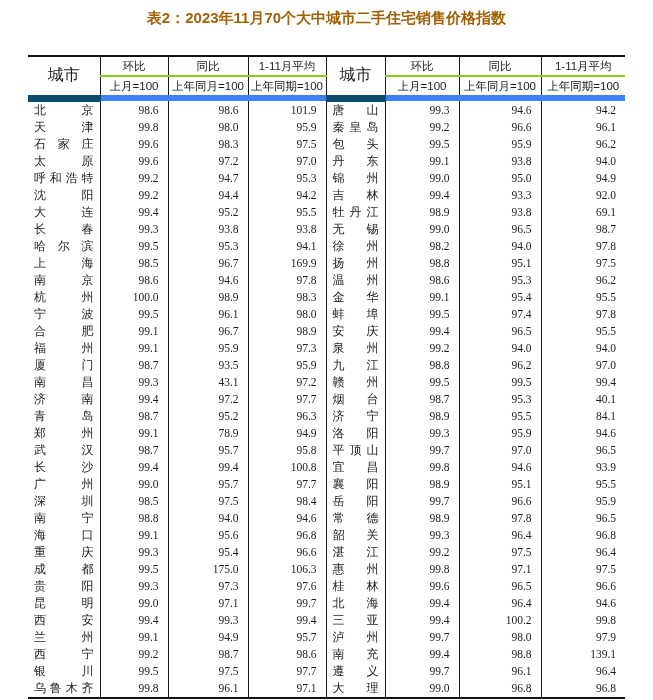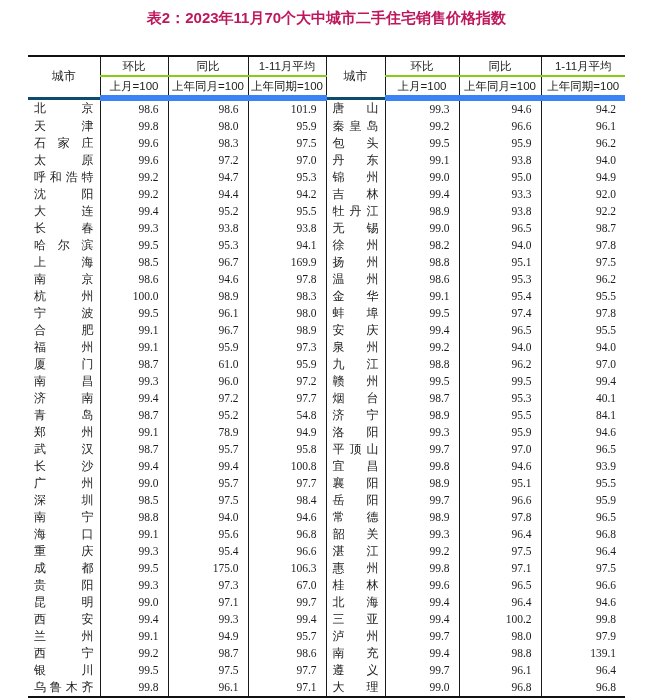--- a/index.html
+++ b/index.html
@@ -14,21 +14,21 @@
     height: 700px;
     background: #ffffff;
     overflow: hidden;
   }
   .page-title {
     margin: 0;
     padding-top: 9px;
     text-align: center;
     font-size: 15px;
     font-weight: bold;
-    color: #be185d;
+    color: #a16207;
     font-family: "Liberation Sans", sans-serif;
   }
   table.index-table {
     width: 597px;
     margin: 27px auto 0 auto;
     border-collapse: collapse;
     table-layout: fixed;
     border-top: 2px solid #111111;
     border-bottom: 2px solid #111111;
   }
@@ -44,22 +44,22 @@
   }
   .index-table thead th {
     font-weight: normal;
     font-family: "Liberation Sans", sans-serif;
     font-size: 11.5px;
     height: 18px;
     text-align: center;
     vertical-align: middle;
   }
   .index-table thead th.city-head {
-    border-bottom: 3px solid #0c4a6e;
-    font-size: 12px;
+    border-bottom: 7px solid #0c4a6e;
+    font-size: 16px;
   }
   .index-table thead th.col-label {
     border-bottom: 2px solid #84cc16;
   }
   .index-table thead th.col-sub {
     border-bottom: 6px solid #3b82f6;
   }
   .index-table tbody td {
     height: 16.8px;
     font-family: "Liberation Serif", serif;
@@ -207,21 +207,21 @@
             <span class="city-name">大连</span>
           </td>
           <td class="num-cell">99.4</td>
           <td class="num-cell">95.2</td>
           <td class="num-cell">95.5</td>
           <td class="city-cell">
             <span class="city-name">牡丹江</span>
           </td>
           <td class="num-cell">98.9</td>
           <td class="num-cell">93.8</td>
-          <td class="num-cell">92.2</td>
+          <td class="num-cell">69.1</td>
         </tr>
         <tr>
           <td class="city-cell first-col">
             <span class="city-name">长春</span>
           </td>
           <td class="num-cell">99.3</td>
           <td class="num-cell">93.8</td>
           <td class="num-cell">93.8</td>
           <td class="city-cell">
             <span class="city-name">无锡</span>
@@ -326,35 +326,35 @@
           </td>
           <td class="num-cell">99.2</td>
           <td class="num-cell">94.0</td>
           <td class="num-cell">94.0</td>
         </tr>
         <tr>
           <td class="city-cell first-col">
             <span class="city-name">厦门</span>
           </td>
           <td class="num-cell">98.7</td>
-          <td class="num-cell">61.0</td>
+          <td class="num-cell">93.5</td>
           <td class="num-cell">95.9</td>
           <td class="city-cell">
             <span class="city-name">九江</span>
           </td>
           <td class="num-cell">98.8</td>
           <td class="num-cell">96.2</td>
           <td class="num-cell">97.0</td>
         </tr>
         <tr>
           <td class="city-cell first-col">
             <span class="city-name">南昌</span>
           </td>
           <td class="num-cell">99.3</td>
-          <td class="num-cell">96.0</td>
+          <td class="num-cell">43.1</td>
           <td class="num-cell">97.2</td>
           <td class="city-cell">
             <span class="city-name">赣州</span>
           </td>
           <td class="num-cell">99.5</td>
           <td class="num-cell">99.5</td>
           <td class="num-cell">99.4</td>
         </tr>
         <tr>
           <td class="city-cell first-col">
@@ -369,21 +369,21 @@
           <td class="num-cell">98.7</td>
           <td class="num-cell">95.3</td>
           <td class="num-cell">40.1</td>
         </tr>
         <tr>
           <td class="city-cell first-col">
             <span class="city-name">青岛</span>
           </td>
           <td class="num-cell">98.7</td>
           <td class="num-cell">95.2</td>
-          <td class="num-cell">54.8</td>
+          <td class="num-cell">96.3</td>
           <td class="city-cell">
             <span class="city-name">济宁</span>
           </td>
           <td class="num-cell">98.9</td>
           <td class="num-cell">95.5</td>
           <td class="num-cell">84.1</td>
         </tr>
         <tr>
           <td class="city-cell first-col">
             <span class="city-name">郑州</span>
@@ -509,21 +509,21 @@
           <td class="num-cell">99.8</td>
           <td class="num-cell">97.1</td>
           <td class="num-cell">97.5</td>
         </tr>
         <tr>
           <td class="city-cell first-col">
             <span class="city-name">贵阳</span>
           </td>
           <td class="num-cell">99.3</td>
           <td class="num-cell">97.3</td>
-          <td class="num-cell">67.0</td>
+          <td class="num-cell">97.6</td>
           <td class="city-cell">
             <span class="city-name">桂林</span>
           </td>
           <td class="num-cell">99.6</td>
           <td class="num-cell">96.5</td>
           <td class="num-cell">96.6</td>
         </tr>
         <tr>
           <td class="city-cell first-col">
             <span class="city-name">昆明</span>

